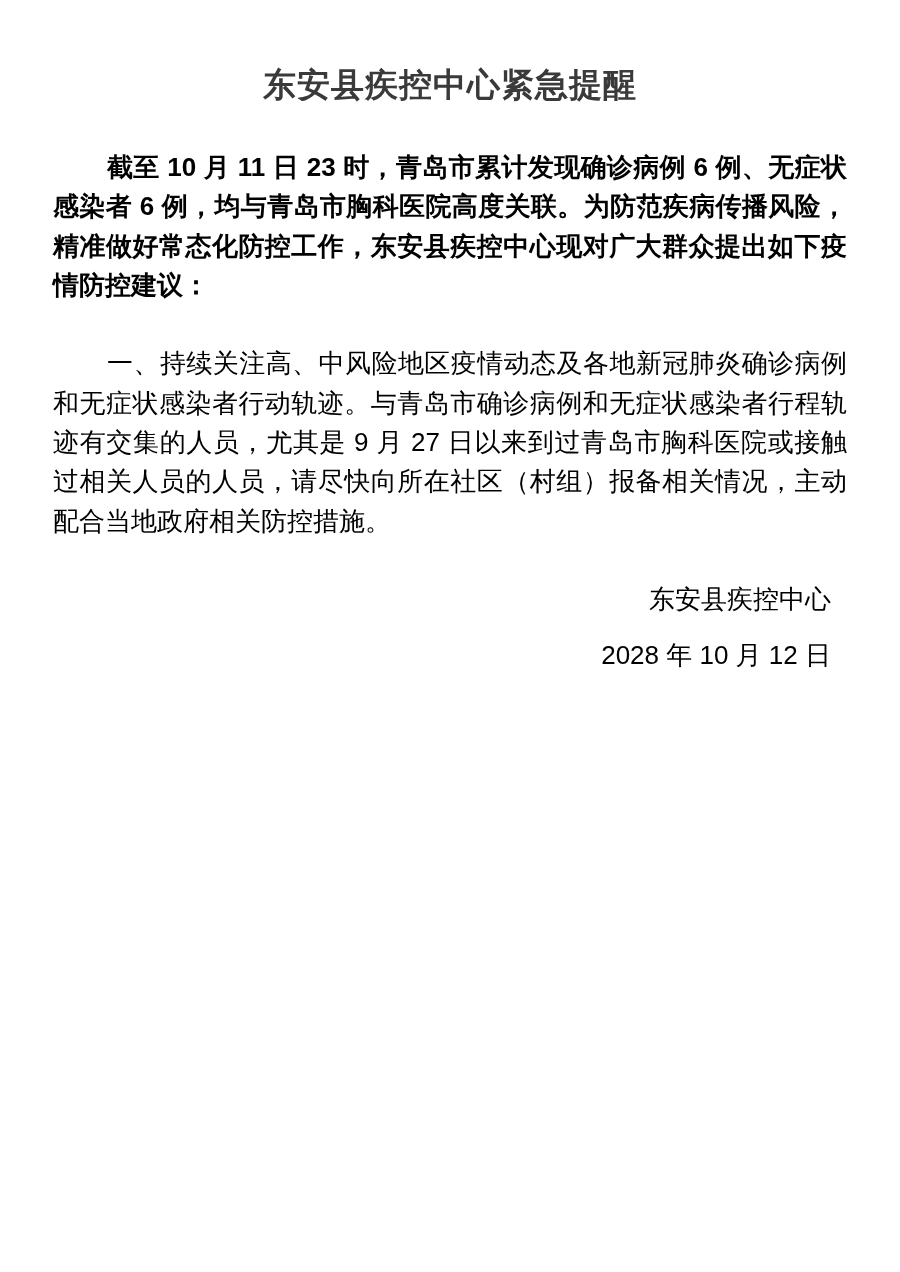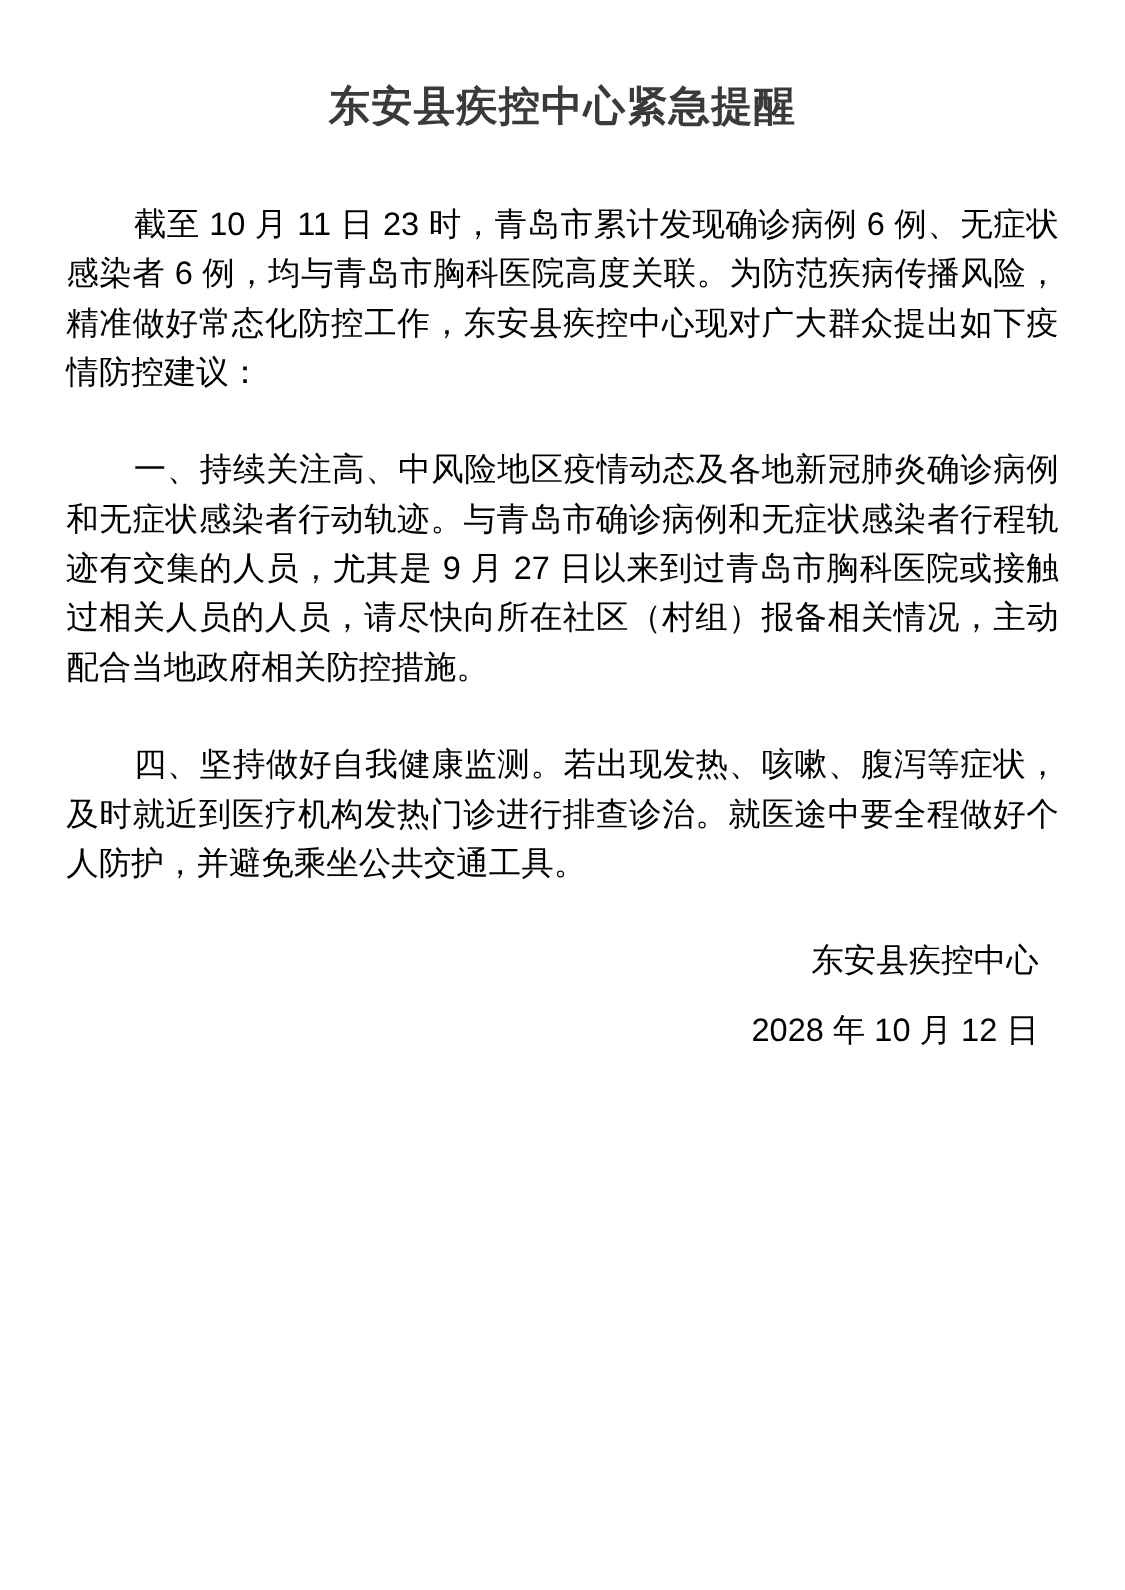--- a/index.html
+++ b/index.html
@@ -29,21 +29,22 @@
     color: #3a3a3a;
     letter-spacing: 1px;
   }
   .para {
     margin: 39.3px 0 0 0;
     text-indent: 54px;
     text-align: justify;
     word-break: break-all;
   }
   .para.first {
-    margin-top: 52px;
+    margin-top: 40px;
+    font-weight: bold;
   }
   .signature-block {
     margin-top: 39.3px;
     text-align: right;
   }
   .signature-line, .date-line {
     margin: 16px;
   }
 </style>
 </head>
@@ -51,19 +52,18 @@
 
 <div class="page">
   <h1 class="doc-title">东安县疾控中心紧急提醒</h1>
 
   <p class="para first">截至 10 月 11 日 23 时，青岛市累计发现确诊病例 6 例、无症状感染者 6 例，均与青岛市胸科医院高度关联。为防范疾病传播风险，精准做好常态化防控工作，东安县疾控中心现对广大群众提出如下疫情防控建议：</p>
 
   <p class="para">一、持续关注高、中风险地区疫情动态及各地新冠肺炎确诊病例和无症状感染者行动轨迹。与青岛市确诊病例和无症状感染者行程轨迹有交集的人员，尤其是 9 月 27 日以来到过青岛市胸科医院或接触过相关人员的人员，请尽快向所在社区（村组）报备相关情况，主动配合当地政府相关防控措施。</p>
 
 
 
-  <p class="para">四、坚持做好自我健康监测。若出现发热、咳嗽、腹泻等症状，及时就近到医疗机构发热门诊进行排查诊治。就医途中要全程做好个人防护，并避免乘坐公共交通工具。</p>
 
   <div class="signature-block">
     <p class="signature-line">东安县疾控中心</p>
     <p class="date-line">2028 年 10 月 12 日</p>
   </div>
 </div>
 
 </body></html>

